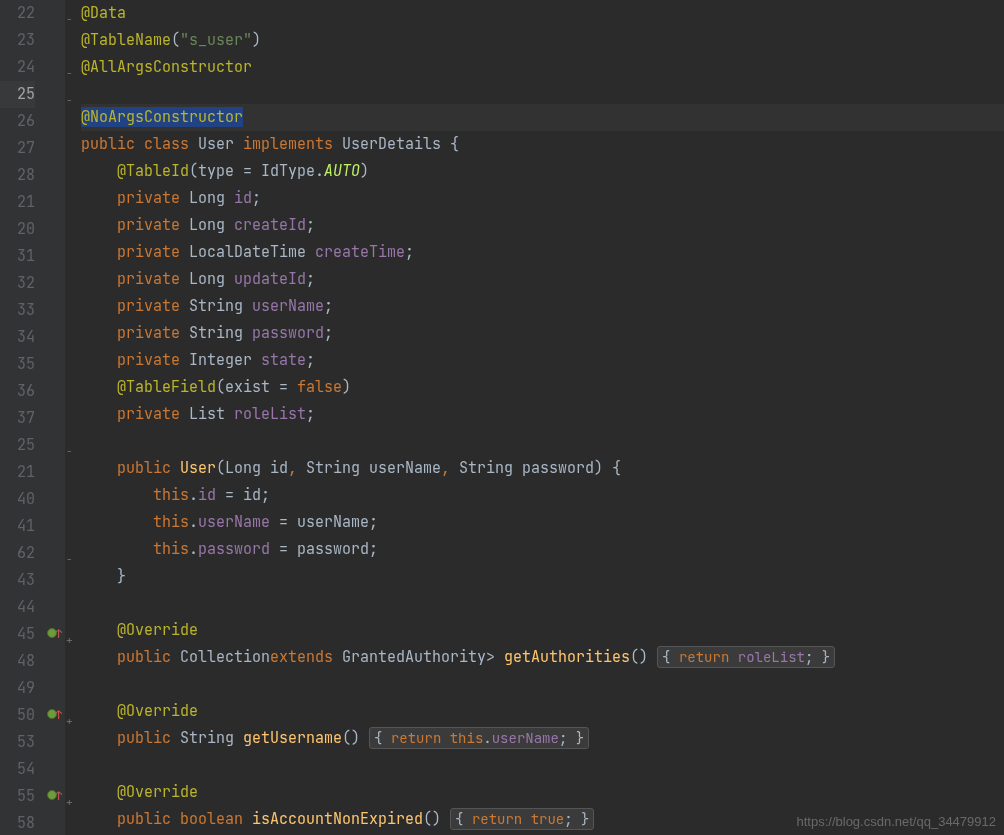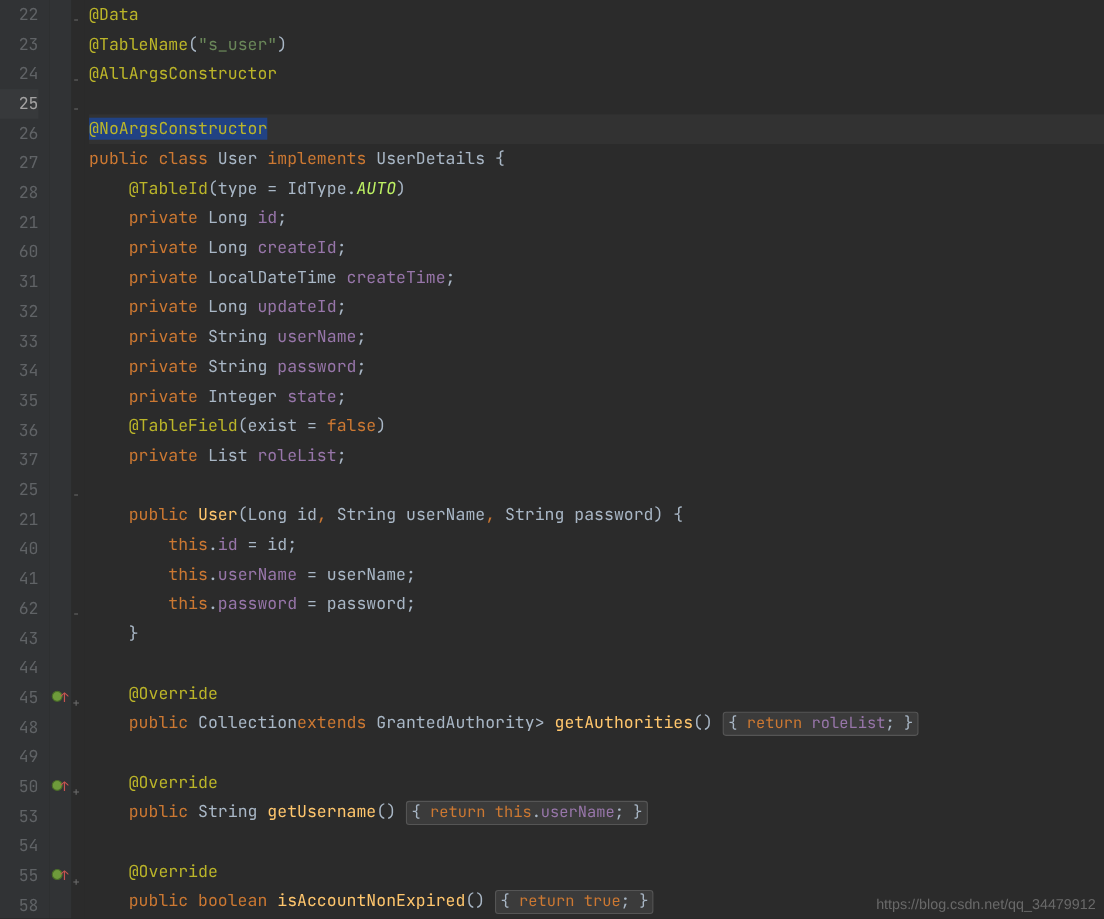--- a/index.html
+++ b/index.html
@@ -70,21 +70,21 @@
 <div class="editor">
   <div class="gutter" id="gutter">
       <div class="line">22</div>
       <div class="line">23</div>
       <div class="line">24</div>
       <div class="line hl-gutter">25</div>
       <div class="line">26</div>
       <div class="line">27</div>
       <div class="line">28</div>
       <div class="line">21</div>
-      <div class="line">60</div>
+      <div class="line">20</div>
       <div class="line">31</div>
       <div class="line">32</div>
       <div class="line">33</div>
       <div class="line">34</div>
       <div class="line">35</div>
       <div class="line">36</div>
       <div class="line">37</div>
       <div class="line">25</div>
       <div class="line">21</div>
       <div class="line">40</div>

